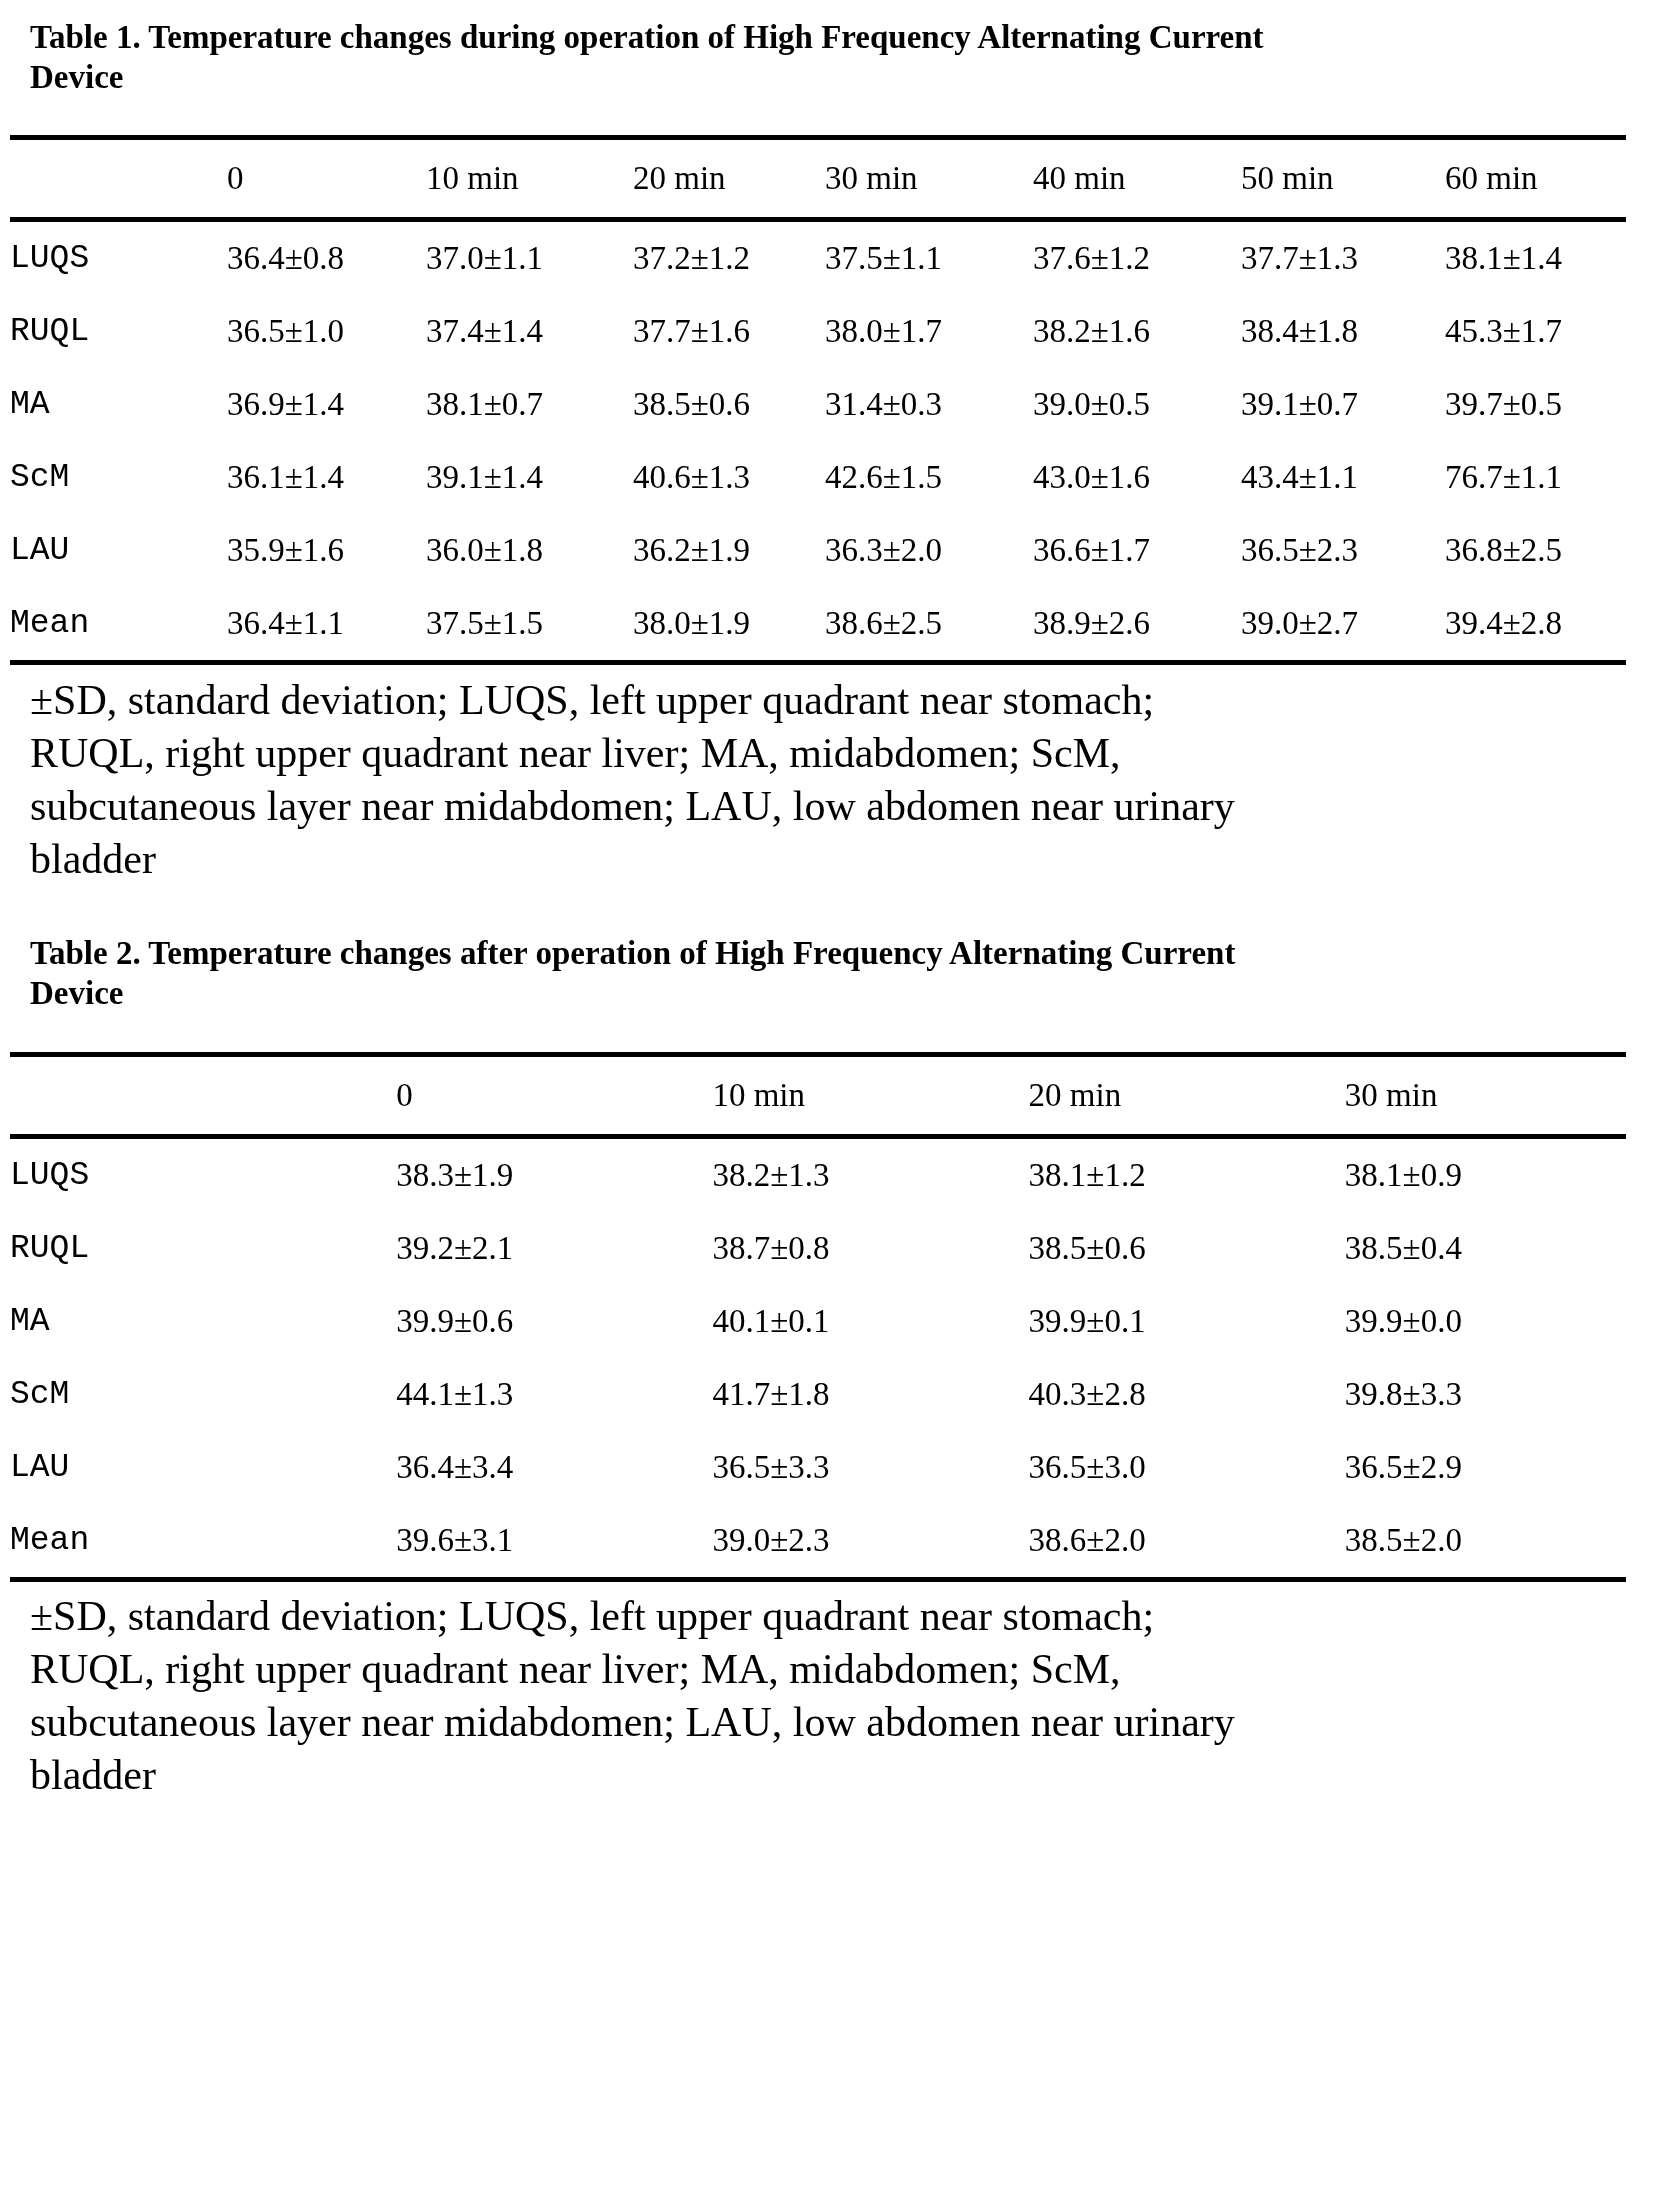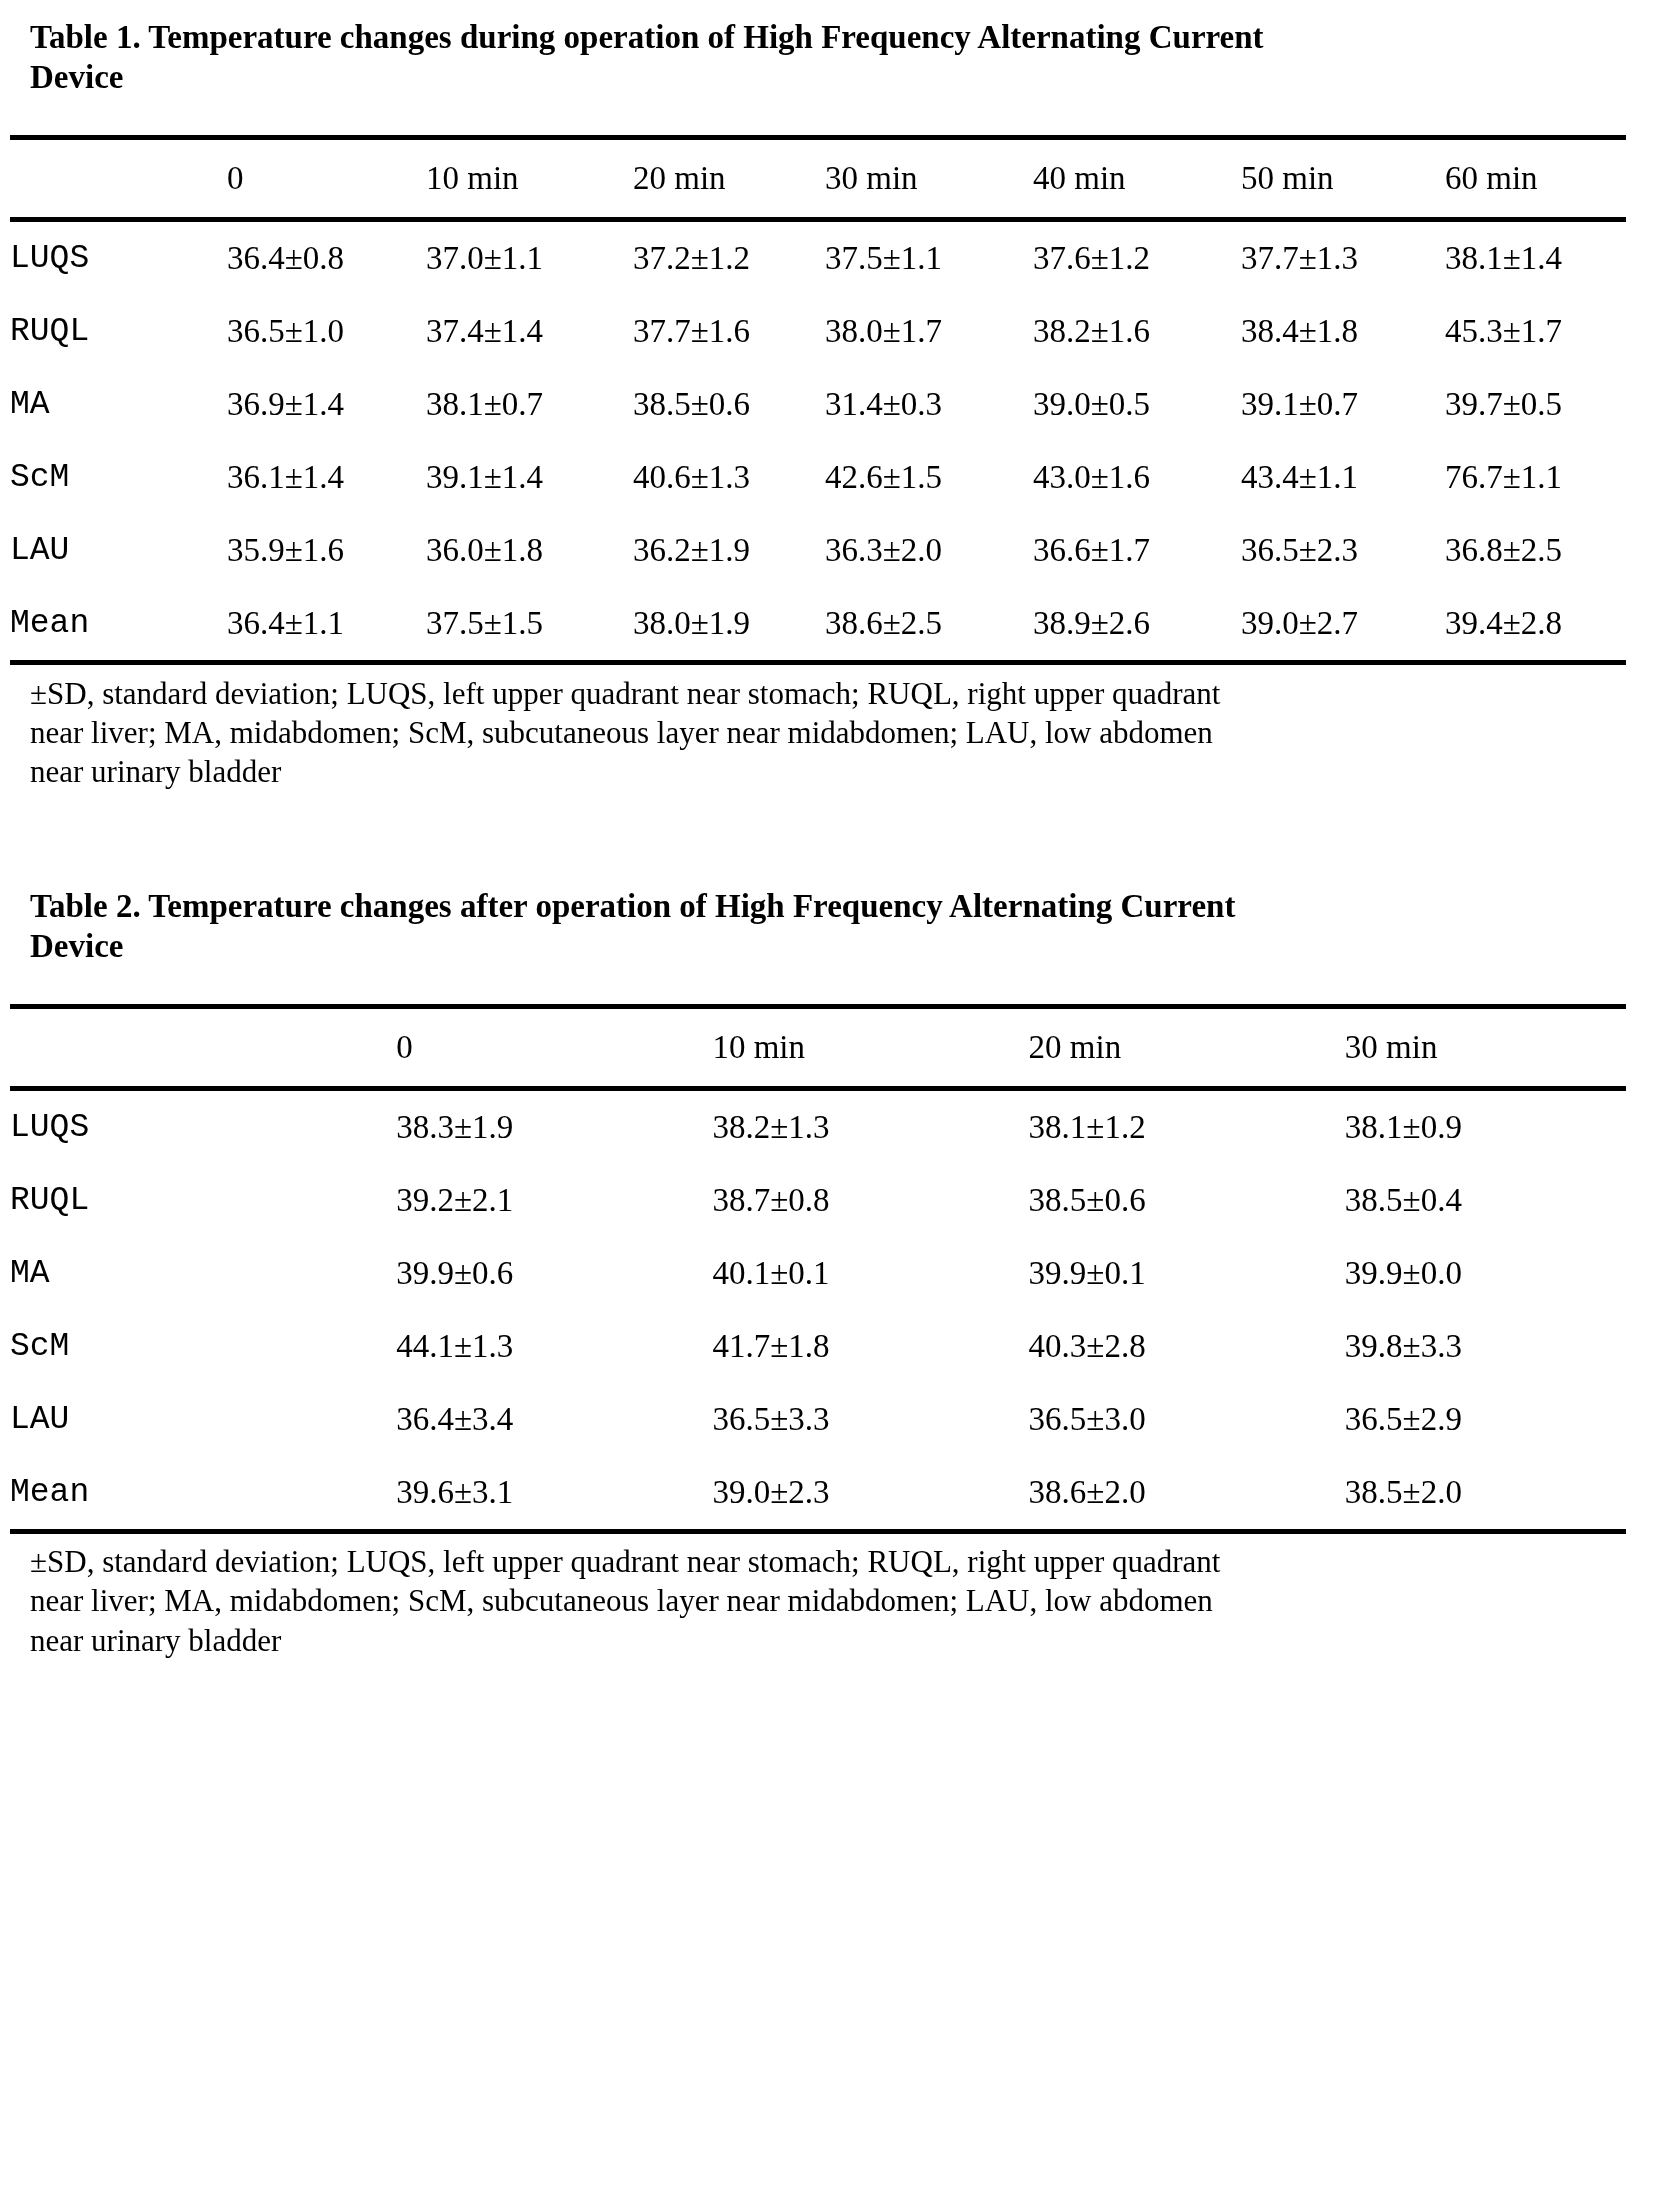--- a/index.html
+++ b/index.html
@@ -11,21 +11,21 @@
     font-family: "Liberation Serif", "DejaVu Serif", serif;
     overflow: hidden;
   }
   .page { width: 1316px; }
   .table-title {
     margin: 18.3px 33px 38px 30px;
     font-size: 33px;
     font-weight: 700;
     line-height: 1.2;
   }
-  .table-title.second { margin-top: 96px; }
+  .table-title.second { margin-top: 49px; }
   table.data-table {
     margin-left: 10px;
     width: 1616px;
     border-collapse: collapse;
     table-layout: fixed;
     border-top: 5px solid #000;
     border-bottom: 5px solid #000;
     font-size: 33px;
   }
   table.data-table thead tr { border-bottom: 5px solid #000; }
@@ -35,21 +35,21 @@
     text-align: left;
     vertical-align: middle;
     white-space: nowrap;
     overflow: hidden;
   }
   table.data-table thead th { height: 77px; }
   table.data-table tbody td { height: 73px; }
   td.rowlabel, th.rowlabel { padding-left: 20px; font-family: Liberation Mono, monospace; }
   .footnote {
     margin: 8.3px 75px 0 30px;
-    font-size: 31px;
+    font-size: 42px;
     line-height: 1.26;
   }
 </style>
 </head>
 <body>
 
 <div class="page">
 
   <div class="table-title">Table 1. Temperature changes during operation of High Frequency Alternating Current Device</div>
 

